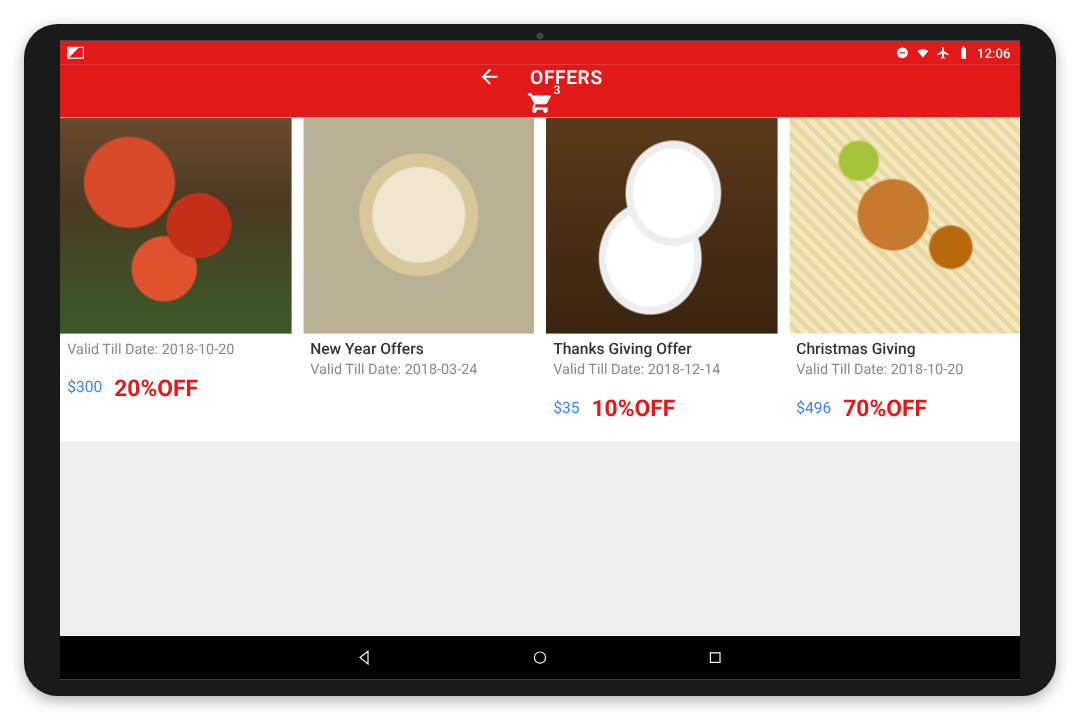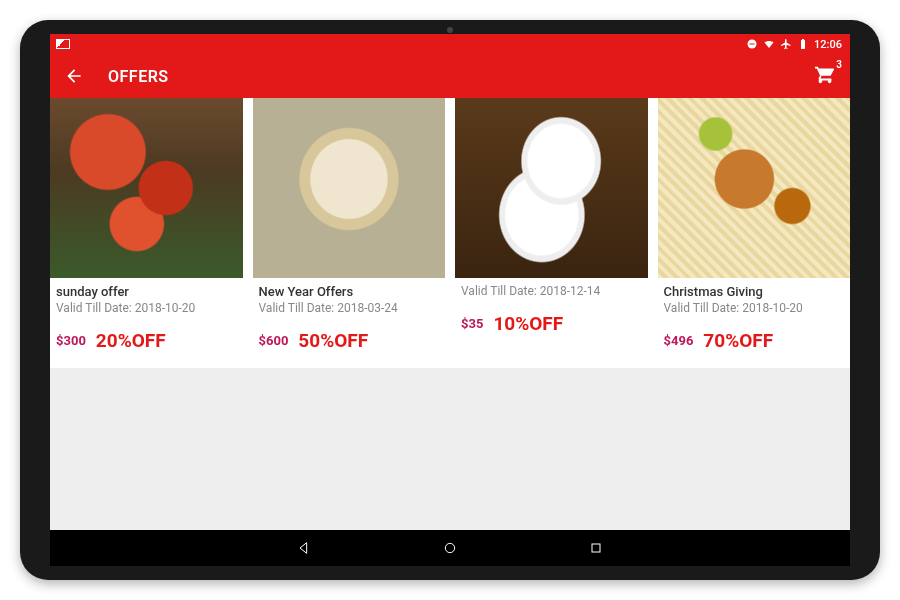--- a/index.html
+++ b/index.html
@@ -67,20 +67,21 @@
     .status-time { font-weight: 500; }
     
     .app-bar {
       height: 44px;
       background: #e31818;
       display: flex;
       align-items: center;
       padding: 0 14px;
       color: #fff;
       justify-content: space-between;
+      flex-direction: column;
     }
     .app-bar-left { display: flex; align-items: center; gap: 24px; }
     .back-icon { width: 20px; height: 20px; cursor: pointer; }
     .app-title { font-size: 16px; font-weight: 600; letter-spacing: 0.5px; }
     .cart-wrap { position: relative; cursor: pointer; }
     .cart-icon { width: 22px; height: 22px; }
     .cart-badge {
       position: absolute;
       top: -4px;
       right: -6px;
@@ -110,21 +111,21 @@
       width: 100%;
       height: 180px;
       background: #ccc;
       position: relative;
       overflow: hidden;
     }
     .offer-info { padding: 6px 6px 4px 6px; }
     .offer-title { font-size: 13px; color: #333; font-weight: 500; margin-bottom: 2px; white-space: nowrap; overflow: hidden; text-overflow: ellipsis; }
     .offer-valid { font-size: 12px; color: #888; margin-bottom: 14px; white-space: nowrap; overflow: hidden; }
     .offer-priceline { display: flex; gap: 10px; align-items: center; }
-    .offer-price { font-size: 13px; font-weight: 700; color: #be185d; }
+    .offer-price { font-size: 13px; font-weight: 400; color: #3b82f6; }
     .offer-discount { font-size: 19px; font-weight: 700; color: #e31818; }
     
     .food1 { background: radial-gradient(circle at 30% 30%, #d94a2a 0 20%, transparent 21%), radial-gradient(circle at 60% 50%, #c23018 0 18%, transparent 19%), radial-gradient(circle at 45% 70%, #e0512e 0 16%, transparent 17%), linear-gradient(180deg, #6b4a2e 0%, #4c3a22 40%, #3a5a2a 100%); }
     .food2 { background: radial-gradient(ellipse at 50% 45%, #f0e6d0 0 28%, #d8c79a 29% 36%, transparent 37%), radial-gradient(circle at 45% 40%, #c23018 0 6%, transparent 7%), radial-gradient(circle at 55% 50%, #3a5a2a 0 6%, transparent 7%), #b8b094; }
     .food3 { background: radial-gradient(ellipse at 55% 35%, #fff 0 22%, #eee 23% 26%, transparent 27%), radial-gradient(ellipse at 45% 65%, #fff 0 24%, #eee 25% 28%, transparent 29%), linear-gradient(180deg, #5a3a1a 0%, #3a2410 100%); }
     .food4 { background: radial-gradient(circle at 45% 45%, #c77a2e 0 20%, transparent 21%), radial-gradient(circle at 30% 20%, #a5c23a 0 8%, transparent 9%), radial-gradient(circle at 70% 60%, #b8690e 0 10%, transparent 11%), repeating-linear-gradient(45deg, #f5e8c0 0 4px, #e8d8a0 4px 8px); }
     
     .nav-bar {
       height: 36px;
       background: #000;
@@ -176,44 +177,40 @@
         <span class="cart-badge">3</span>
       </div>
     </div>
 
     <div class="content">
       <div class="offers-row">
 
         <div class="offer-card">
           <div class="offer-img food1"></div>
           <div class="offer-info">
-            <div class="offer-title">sunday offer</div>
             <div class="offer-valid"><span>Valid Till Date: </span><span>2018-10-20</span></div>
             <div class="offer-priceline">
               <span class="offer-price">$300</span>
               <span class="offer-discount">20%OFF</span>
             </div>
           </div>
         </div>
 
         <div class="offer-card">
           <div class="offer-img food2"></div>
           <div class="offer-info">
             <div class="offer-title">New Year Offers</div>
             <div class="offer-valid"><span>Valid Till Date: </span><span>2018-03-24</span></div>
-            <div class="offer-priceline">
-              <span class="offer-price">$600</span>
-              <span class="offer-discount">50%OFF</span>
-            </div>
           </div>
         </div>
 
         <div class="offer-card">
           <div class="offer-img food3"></div>
           <div class="offer-info">
+            <div class="offer-title">Thanks Giving Offer</div>
             <div class="offer-valid"><span>Valid Till Date: </span><span>2018-12-14</span></div>
             <div class="offer-priceline">
               <span class="offer-price">$35</span>
               <span class="offer-discount">10%OFF</span>
             </div>
           </div>
         </div>
 
         <div class="offer-card">
           <div class="offer-img food4"></div>

